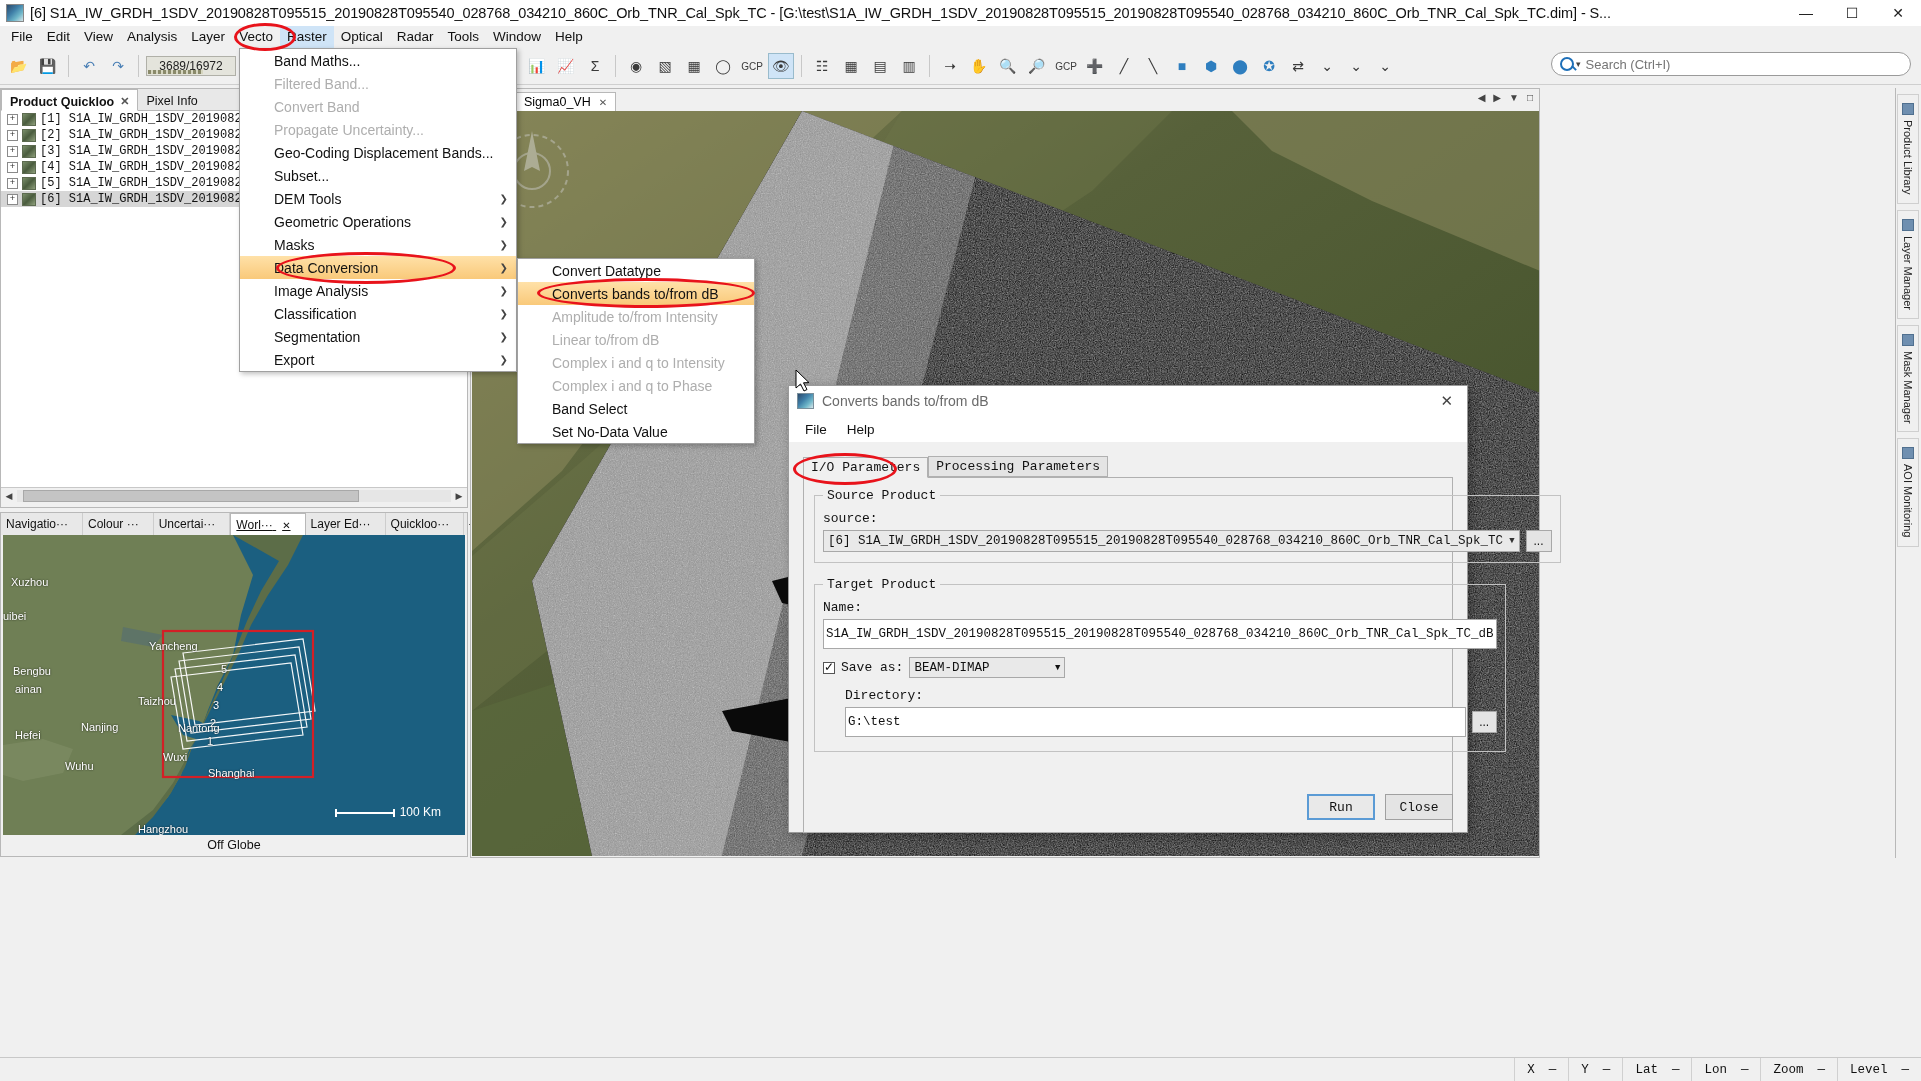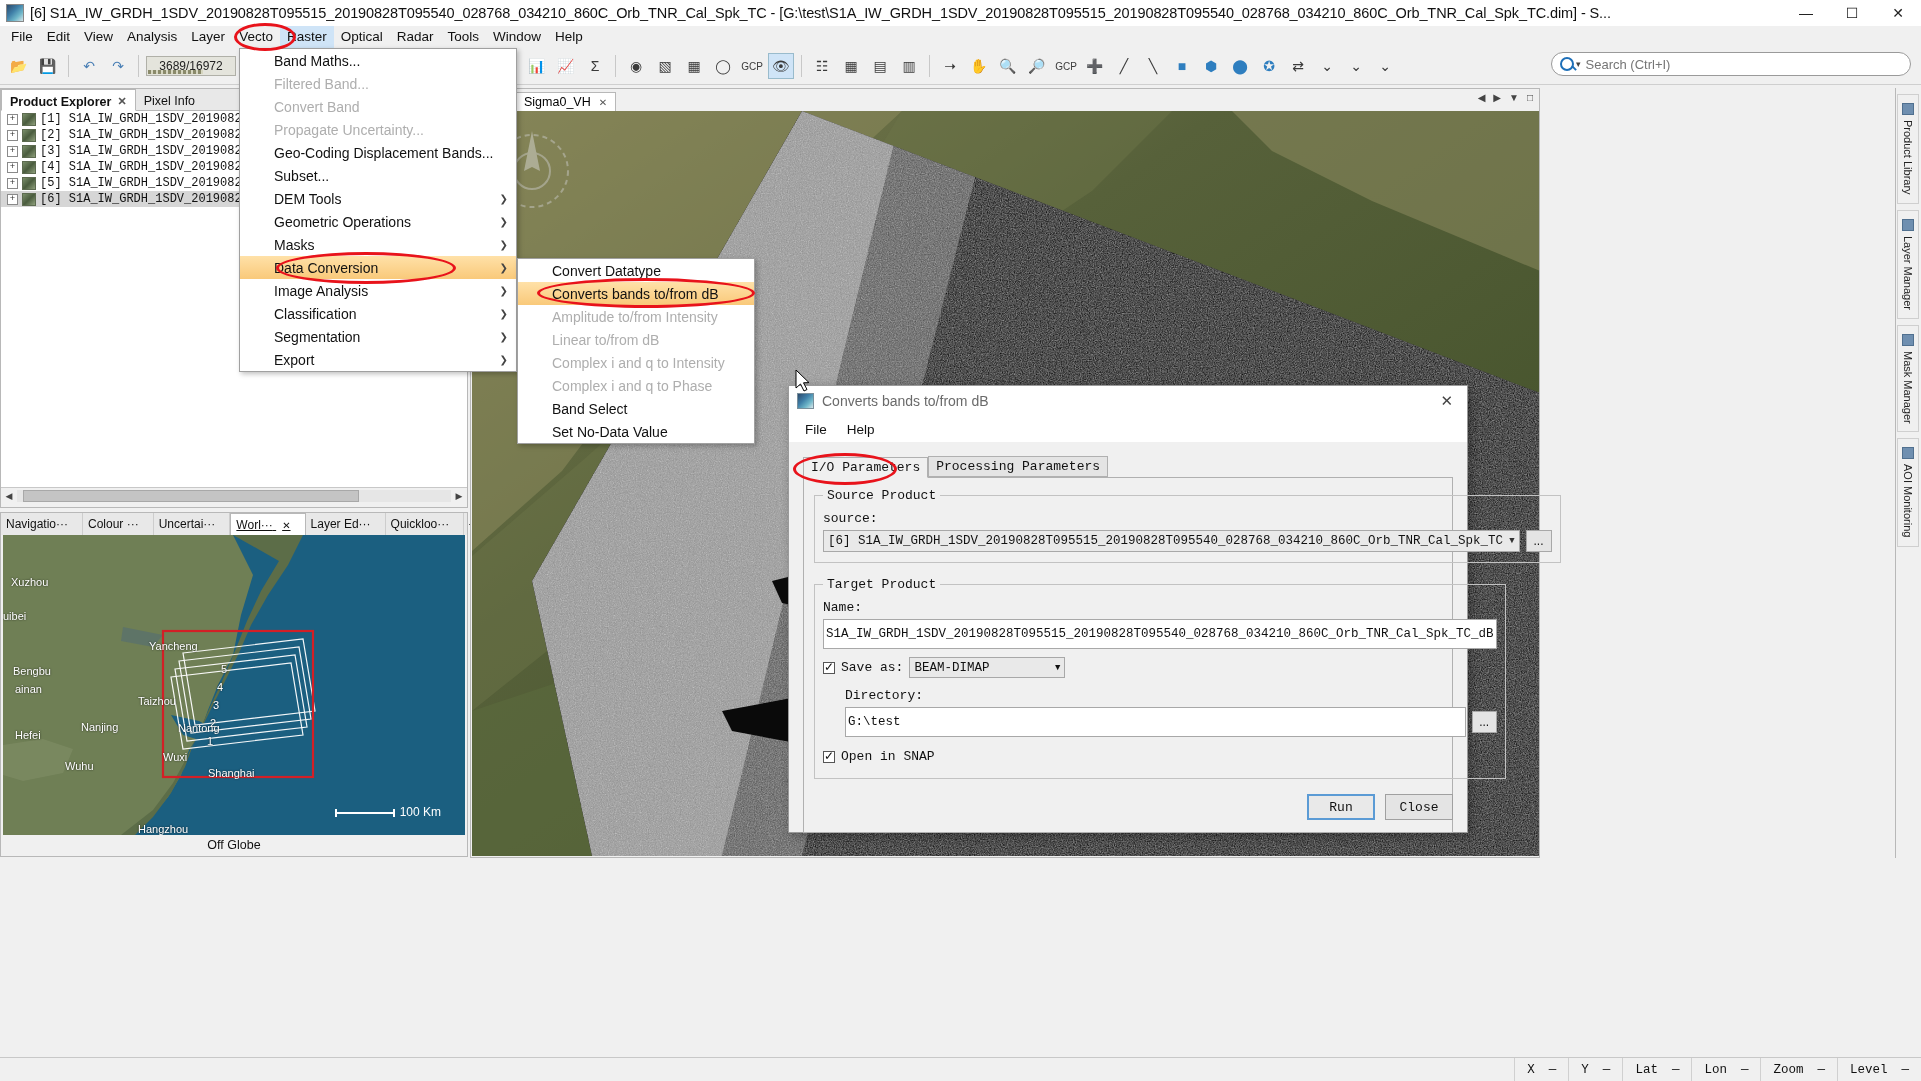--- a/index.html
+++ b/index.html
@@ -274,21 +274,21 @@
 
   <div class="searchbox">
     <span class="mag"></span>
     <span class="caret">▾</span>
     <input placeholder="Search (Ctrl+I)" style="">
   </div>
 
   <div class="leftdock">
     <div class="docktabs">
       <div class="dtab sel">
-        <span>Product Explorer</span>
+        <span>Product Quickloo</span>
         <span class="x">✕</span>
       </div>
       <div class="dtab">
         <span>Pixel Info</span>
       </div>
     </div>
     <div class="treearea">
       <div class="trow">
         <span class="expander">+</span>
         <span class="prodicon"></span>
@@ -612,24 +612,20 @@
           </div>
 
           <div class="flabel" style="margin:10px 0 4px 22px;">Directory:</div>
           <div class="row" style="margin-left:22px;">
             <div class="txtfield">
               <span>G:\test</span>
             </div>
             <div class="btn3">...</div>
           </div>
 
-          <div class="chkrow" style="margin-top:12px;">
-            <span class="chk on"></span>
-            <span class="chklbl">Open in SNAP</span>
-          </div>
         </fieldset>
 
       </div>
       <div class="dlgbtns">
         <div class="dbtn primary">Run</div>
         <div class="dbtn">Close</div>
       </div>
     </div>
   </div>
 

